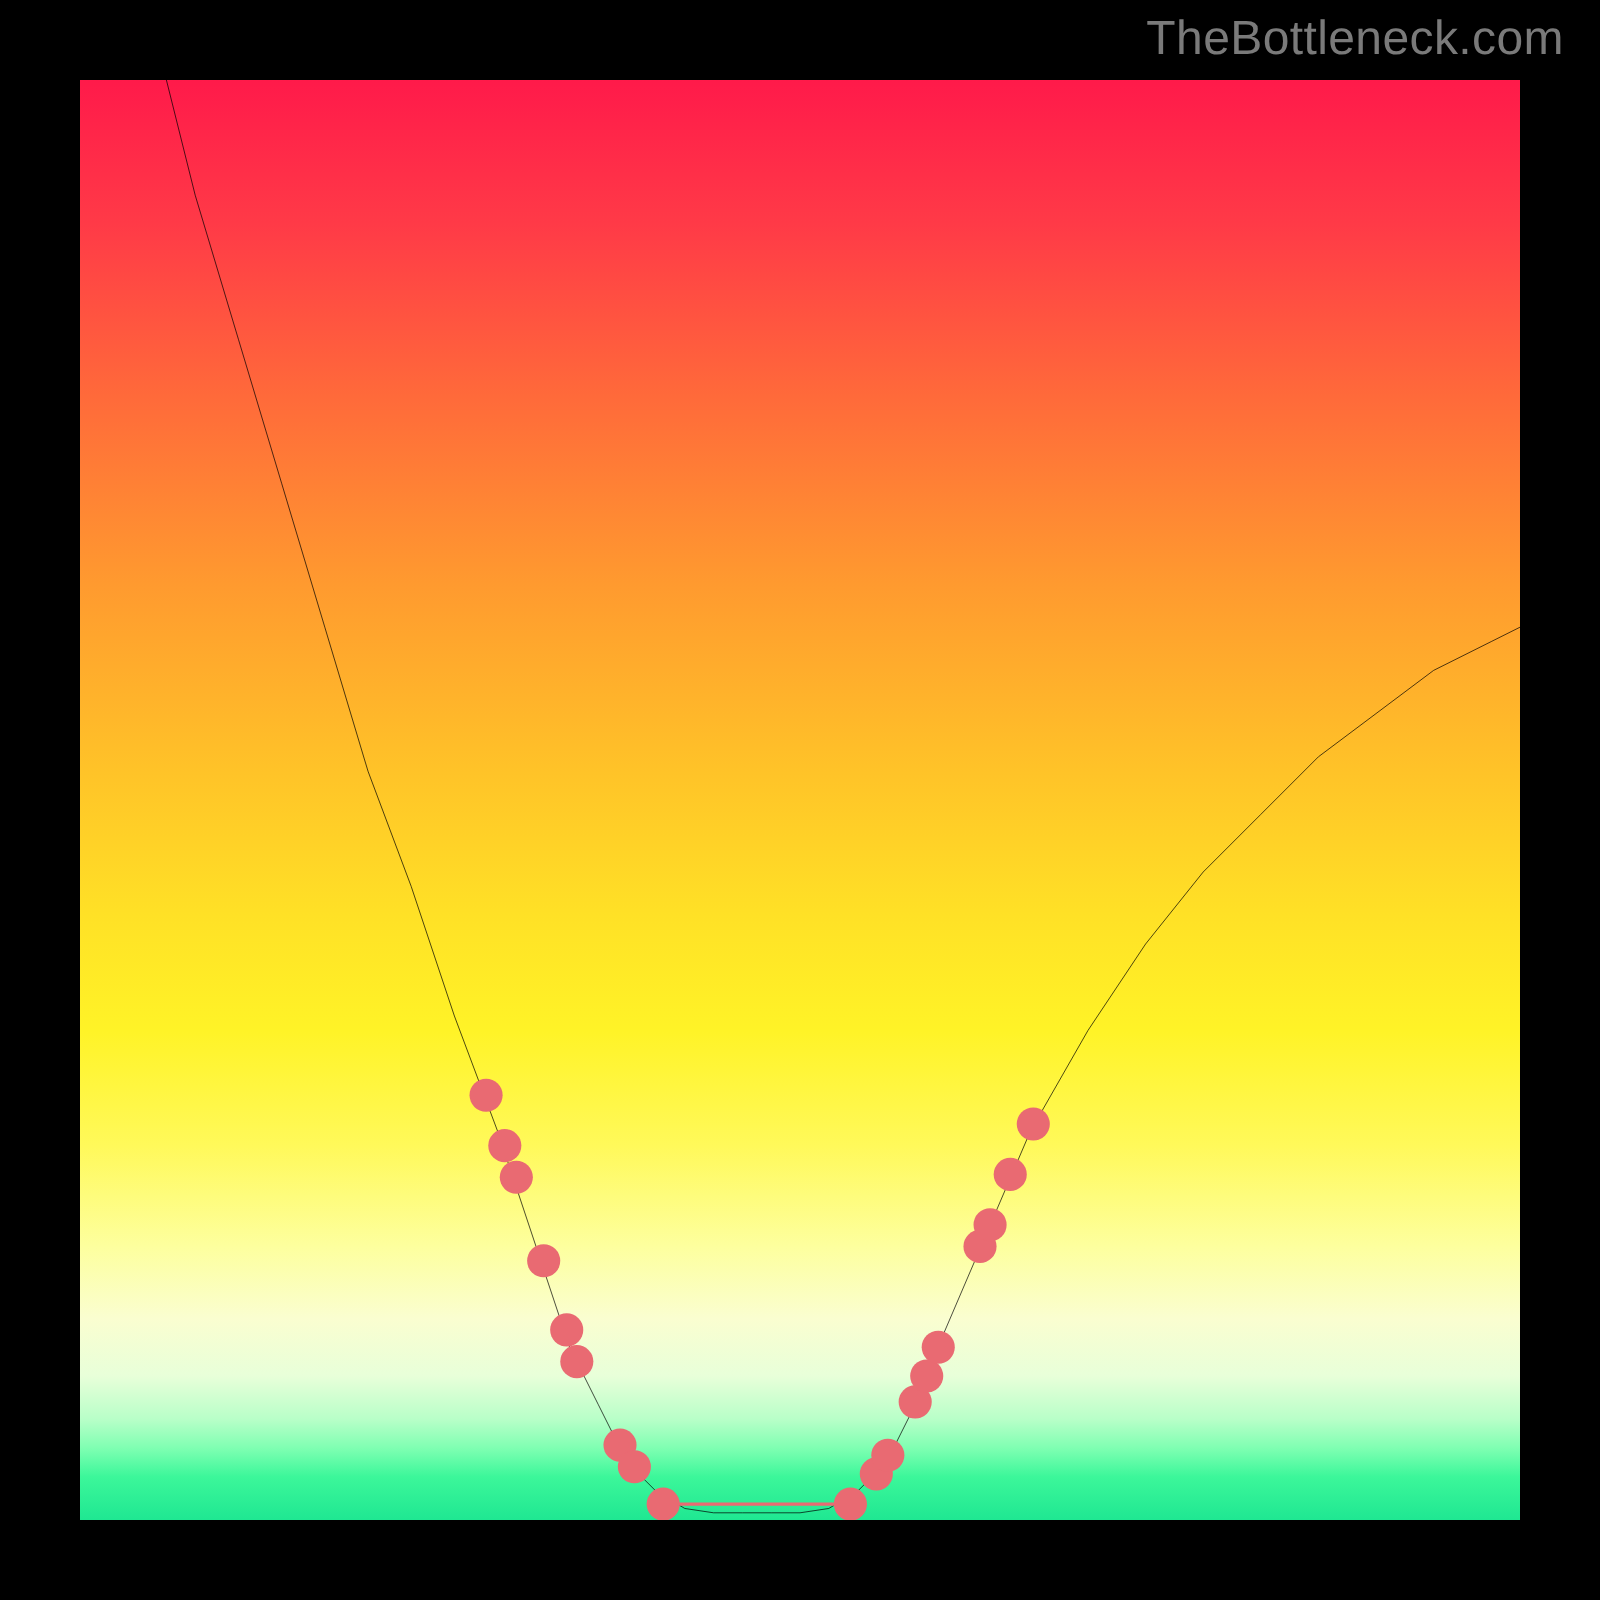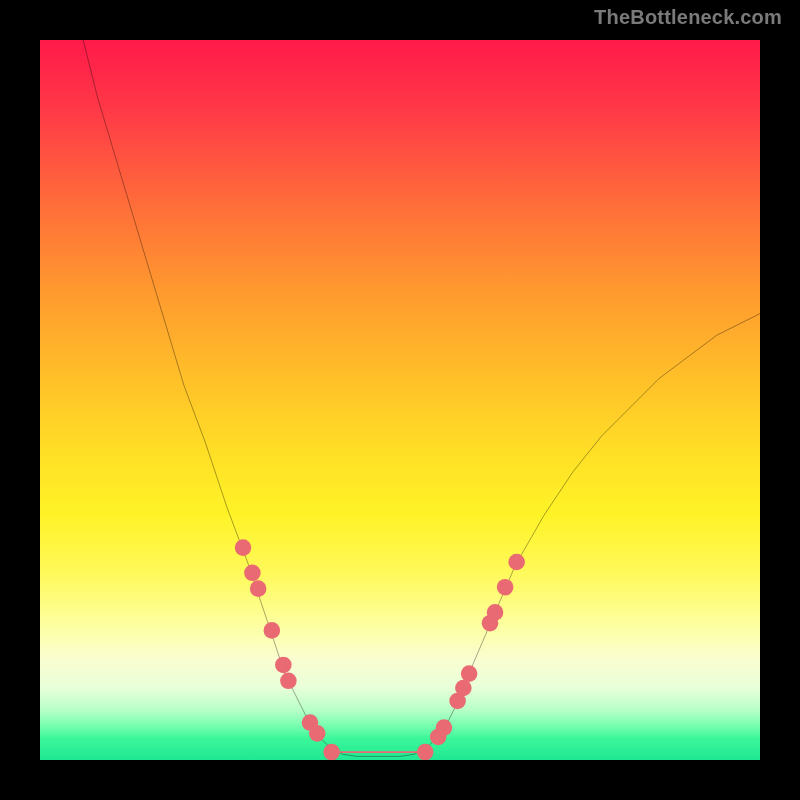--- a/index.html
+++ b/index.html
@@ -15,22 +15,22 @@
     position: relative;
     width: 800px;
     height: 800px;
     background: #000;
   }
   .watermark {
     position: absolute;
     top: 6px;
     right: 18px;
     color: #7a7a7a;
-    font-size: 20px;
-    font-weight: 700;
+    font-size: 24px;
+    font-weight: 400;
     letter-spacing: 0.2px;
     z-index: 3;
   }
   .plot-area {
     position: absolute;
     left: 40px;
     top: 40px;
     width: 720px;
     height: 720px;
     overflow: hidden;

